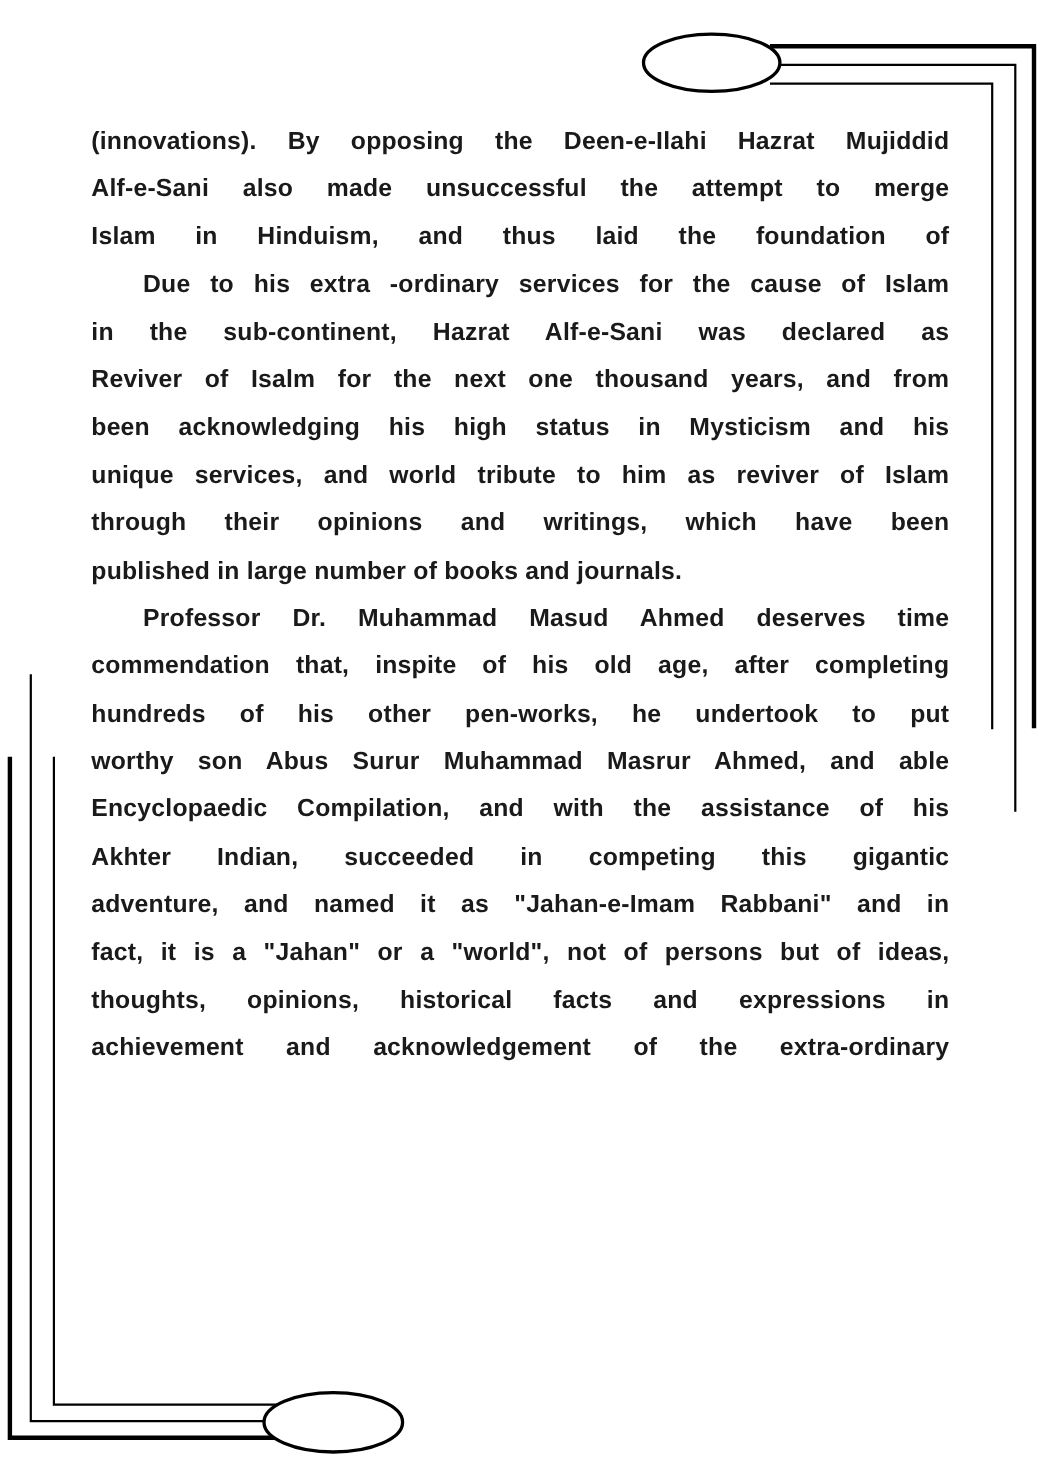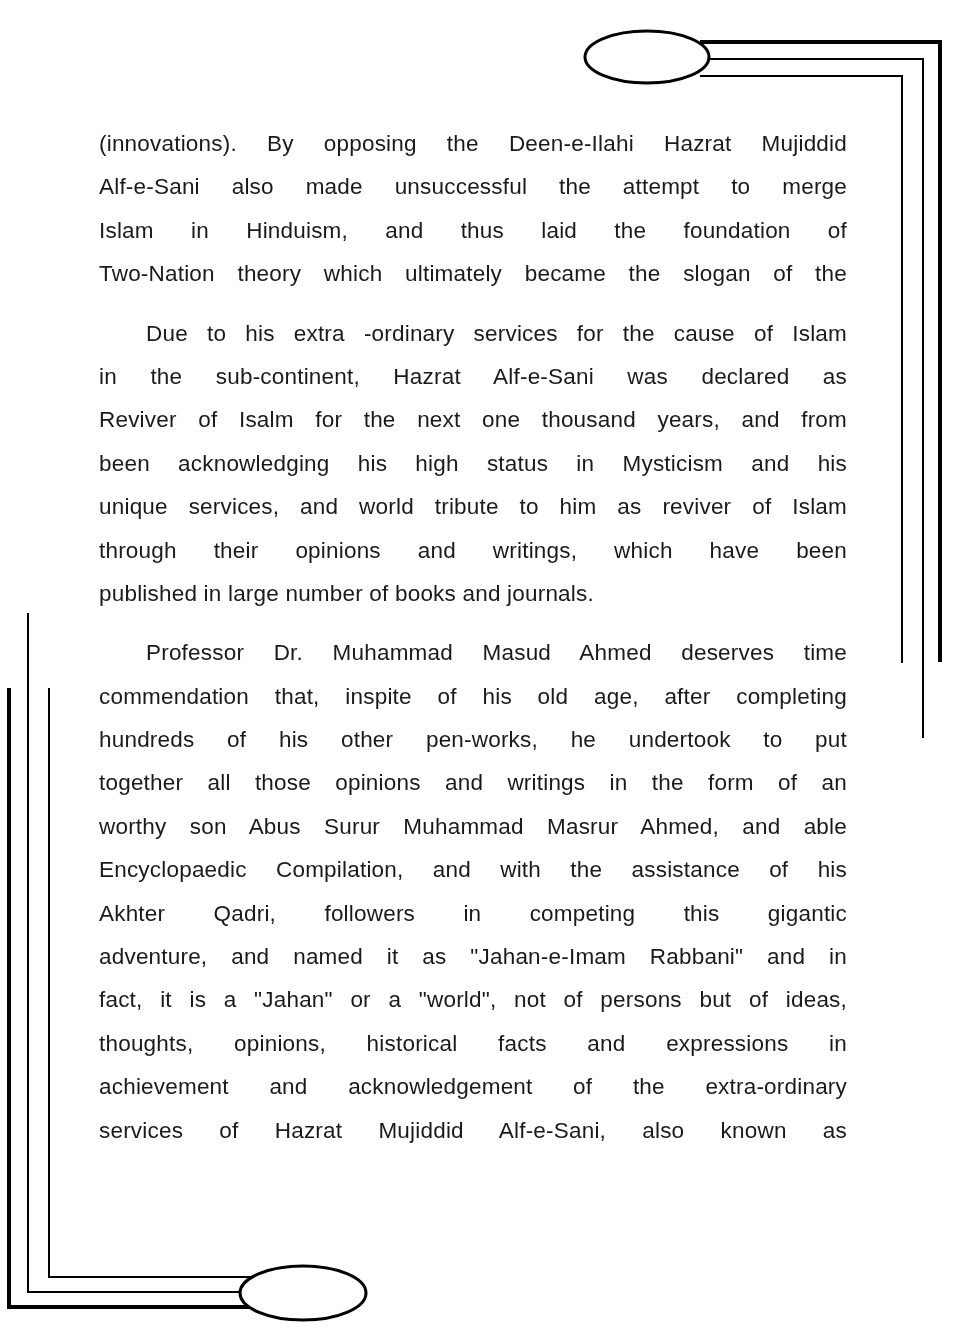--- a/index.html
+++ b/index.html
@@ -6,21 +6,21 @@
   body { width:960px; height:1334px; position:relative; overflow:hidden; }
   #frame { position:absolute; left:0; top:0; width:960px; height:1334px; }
   #text-block {
     position:absolute; left:83px; top:106px; width:780px;
     font-family:"Liberation Sans", sans-serif; font-size:22.5px;
     line-height:43.4px; color:#1a1a1a; text-align:justify; letter-spacing:0.2px;
   }
   .line { display:block; height:43.4px; white-space:nowrap; text-align:justify; text-align-last:justify; }
   .line.last { text-align-last:left; }
   .line.indent { padding-left:47px; }
-  .para { margin:16px; }
+  .para { margin:0;font-weight:bold; }
 </style>
 </head>
 <body>
 
 <svg id="frame" viewBox="0 0 960 1334" xmlns="http://www.w3.org/2000/svg">
   <g fill="none" stroke="#000">
     <polyline points="700,42 940,42 940,662" stroke-width="4"></polyline>
     <polyline points="705,59 923,59 923,738" stroke-width="2"></polyline>
     <polyline points="700,76 902,76 902,663" stroke-width="2"></polyline>
     <ellipse cx="647" cy="57" rx="62" ry="26" fill="#fff" stroke-width="3"></ellipse>
@@ -31,38 +31,35 @@
     <polyline points="49,688 49,1277 262,1277" stroke-width="2"></polyline>
     <ellipse cx="303" cy="1293" rx="63" ry="27" fill="#fff" stroke-width="3"></ellipse>
   </g>
 </svg>
 
 <div id="text-block">
     <div class="para">
       <span class="line">(innovations). By opposing the Deen-e-Ilahi Hazrat Mujiddid</span>
       <span class="line">Alf-e-Sani also made unsuccessful the attempt to merge</span>
       <span class="line">Islam in Hinduism, and thus laid the foundation of</span>
-      <span class="line">Two-Nation theory which ultimately became the slogan of the</span>
     </div>
     <div class="para">
       <span class="line indent">Due to his extra -ordinary services for the cause of Islam</span>
       <span class="line">in the sub-continent, Hazrat Alf-e-Sani was declared as</span>
       <span class="line">Reviver of Isalm for the next one thousand years, and from</span>
       <span class="line">been acknowledging his high status in Mysticism and his</span>
       <span class="line">unique services, and world tribute to him as reviver of Islam</span>
       <span class="line">through their opinions and writings, which have been</span>
       <span class="line last">published in large number of books and journals.</span>
     </div>
     <div class="para">
       <span class="line indent">Professor Dr. Muhammad Masud Ahmed deserves time</span>
       <span class="line">commendation that, inspite of his old age, after completing</span>
       <span class="line">hundreds of his other pen-works, he undertook to put</span>
-      <span class="line">together all those opinions and writings in the form of an</span>
       <span class="line">worthy son Abus Surur Muhammad Masrur Ahmed, and able</span>
       <span class="line">Encyclopaedic Compilation, and with the assistance of his</span>
-      <span class="line">Akhter Qadri, followers in competing this gigantic</span>
+      <span class="line">Akhter Indian, succeeded in competing this gigantic</span>
       <span class="line">adventure, and named it as "Jahan-e-Imam Rabbani" and in</span>
       <span class="line">fact, it is a "Jahan" or a "world", not of persons but of ideas,</span>
       <span class="line">thoughts, opinions, historical facts and expressions in</span>
       <span class="line">achievement and acknowledgement of the extra-ordinary</span>
-      <span class="line">services of Hazrat Mujiddid Alf-e-Sani, also known as</span>
     </div>
   </div>
 
 </body></html>

